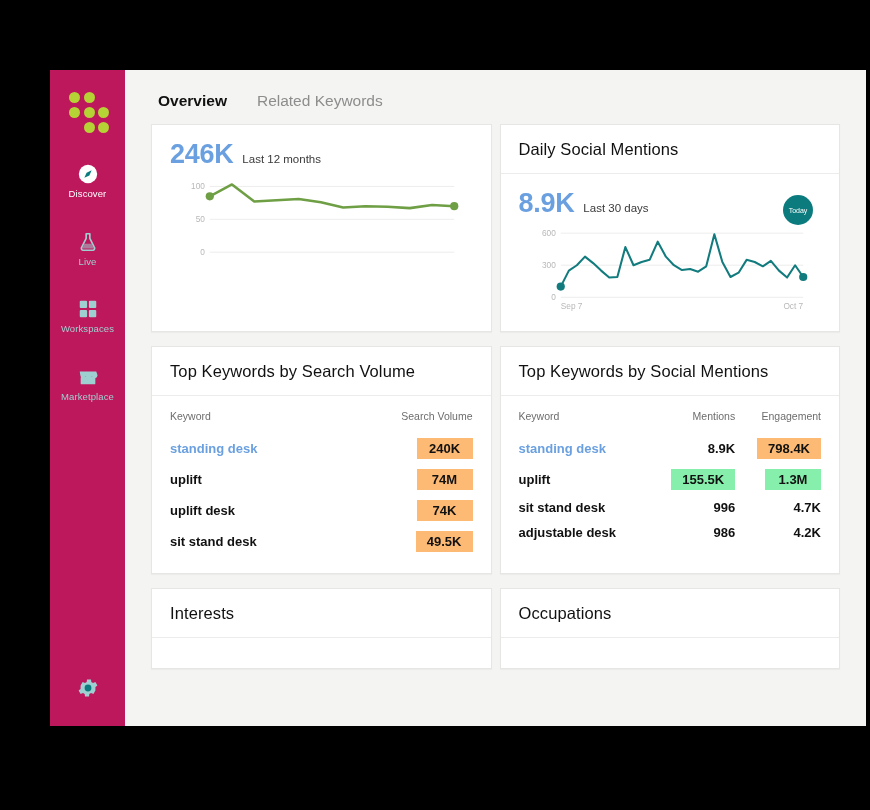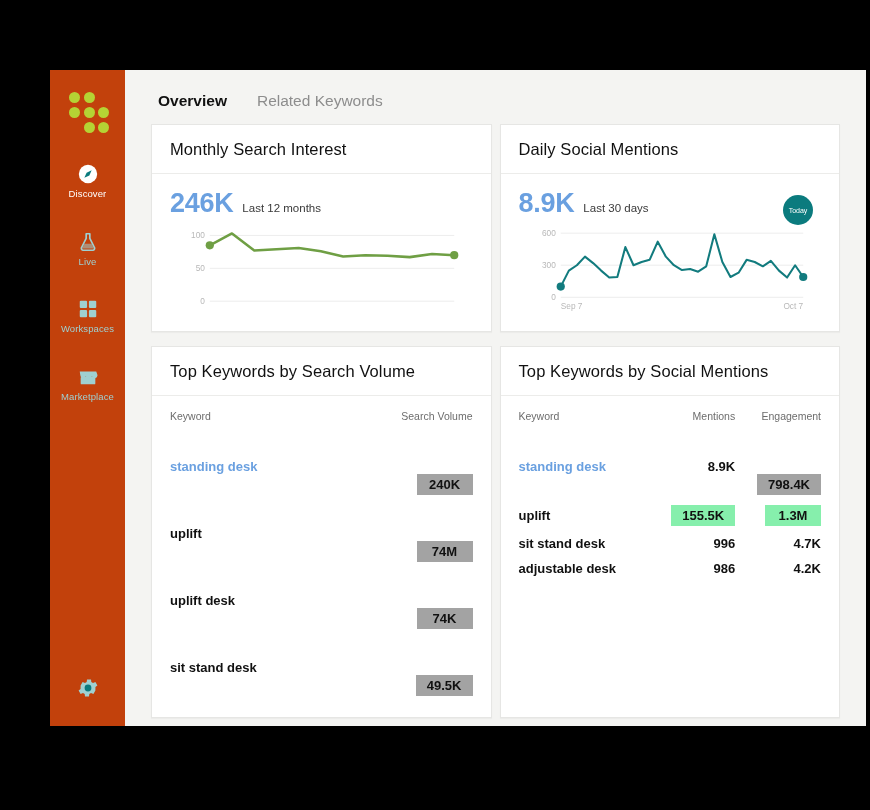--- a/index.html
+++ b/index.html
@@ -14,21 +14,21 @@
     left: 50px; top: 70px;
     width: 816px; height: 656px;
     background: #f4f4f2;
     overflow: hidden;
     display: flex;
   }
 
   
   .sidebar {
     width: 75px; flex: 0 0 75px;
-    background: #c2410c;
+    background: #be185d;
     position: relative;
     display: flex;
     flex-direction: column;
     align-items: center;
   }
   .logo { margin-top: 22px; width: 42px; height: 42px; position: relative; }
   .logo span {
     position: absolute; width: 11px; height: 11px;
     border-radius: 50%; background: #b5d334;
   }
@@ -117,21 +117,21 @@
     white-space: nowrap;
   }
   td.kw { font-weight: bold; }
   td.kw.link { color: #6aa0e0; }
   .hl {
     display: inline-block;
     padding: 3px 11px;
     min-width: 56px; text-align: center;
   }
   .hl.strong { background: #86efac; }
-  .hl.soft { background: #a3a3a3; margin-top: 36px; }
+  .hl.soft { background: #fdba74; }
 
   .axis-text { font-size: 8.5px; fill: #b8b8b8; font-family: "Liberation Sans", sans-serif; }
 </style>
 </head>
 <body>
 
 <div class="window">
 
   <div class="sidebar">
 
@@ -209,23 +209,20 @@
     <div class="content">
 
       <div class="tabs">
         <div class="tab active">Overview</div>
         <div class="tab">Related Keywords</div>
       </div>
 
       <div class="grid">
 
         <div class="card">
-          <div class="card-head">
-            <div class="card-title">Monthly Search Interest</div>
-          </div>
           <div class="card-body">
             <div class="metric-row">
               <span class="metric-value">246K</span>
               <span class="metric-label">Last 12 months</span>
             </div>
             <div class="chart-holder">
               <svg id="chart-monthly" viewBox="0 0 280 90" width="100%" height="88">
                   <line x1="26" y1="80" x2="276" y2="80" stroke="#ededed" stroke-width="1"></line>
                   <text x="21" y="83" text-anchor="end" class="axis-text">0</text>
                   <line x1="26" y1="46.36363636363637" x2="276" y2="46.36363636363637" stroke="#ededed" stroke-width="1"></line>
@@ -344,20 +341,23 @@
         <div class="card">
           <div class="card-head">
             <div class="card-title">Interests</div>
           </div>
           <div class="card-body">
             
           </div>
         </div>
 
         <div class="card">
+          <div class="card-head">
+            <div class="card-title">Occupations</div>
+          </div>
           <div class="card-body">
             
           </div>
         </div>
 
       </div>
     </div>
   </div>
 </div>
 

